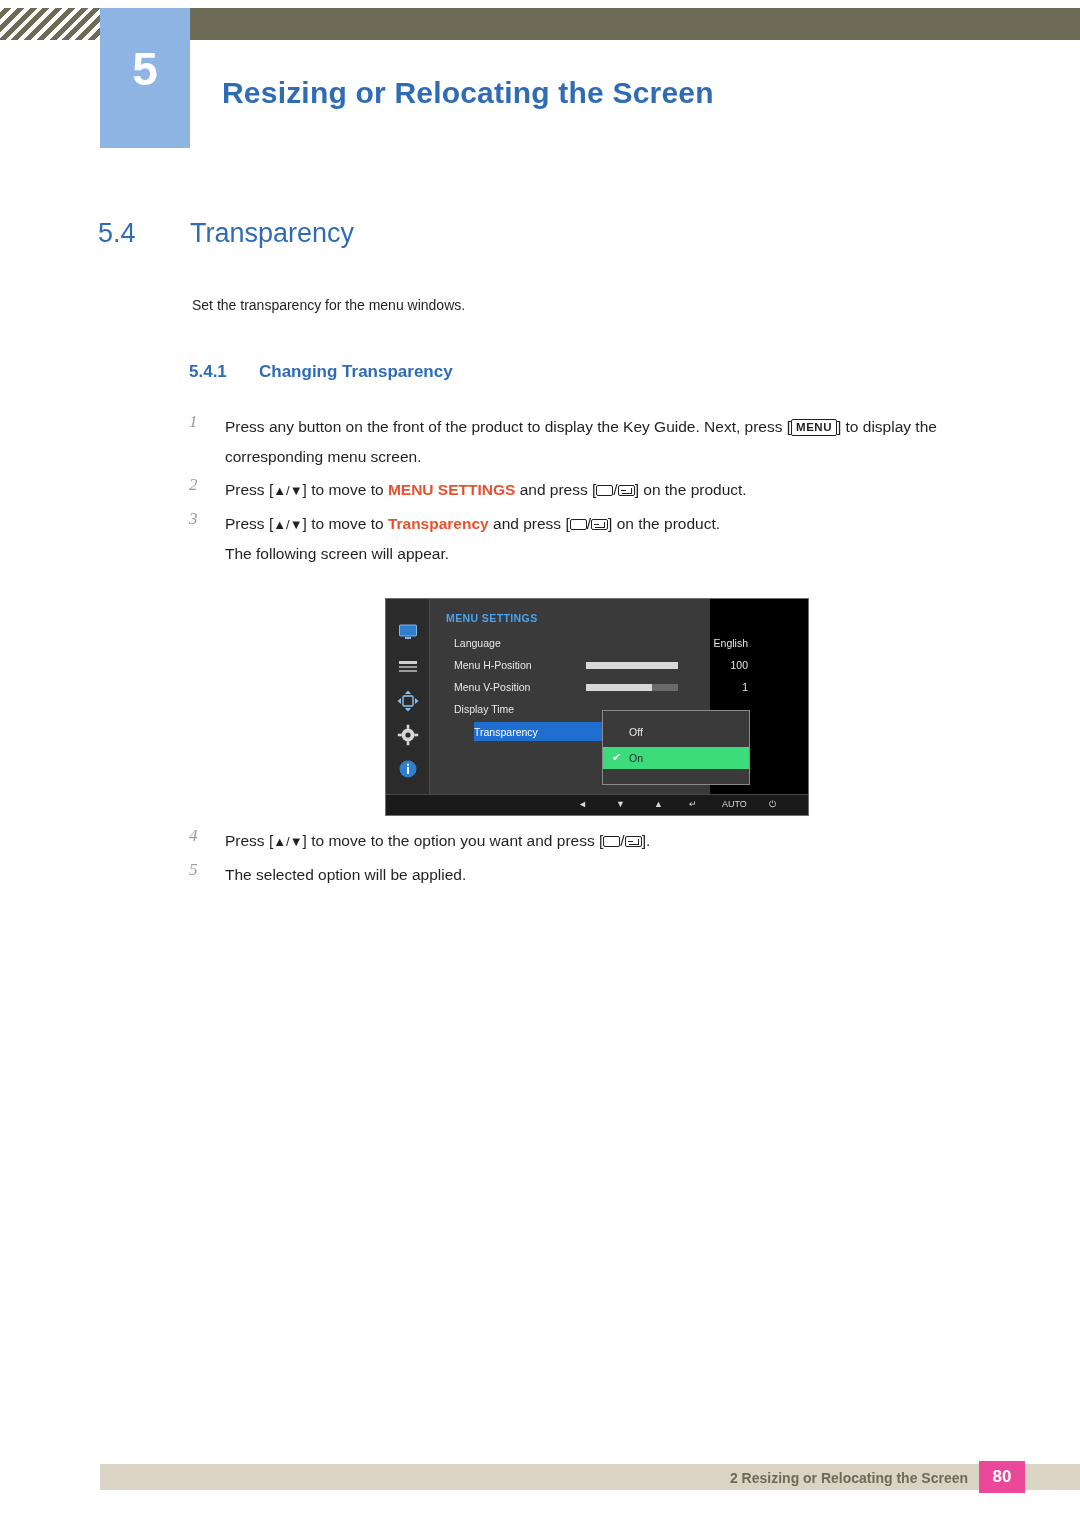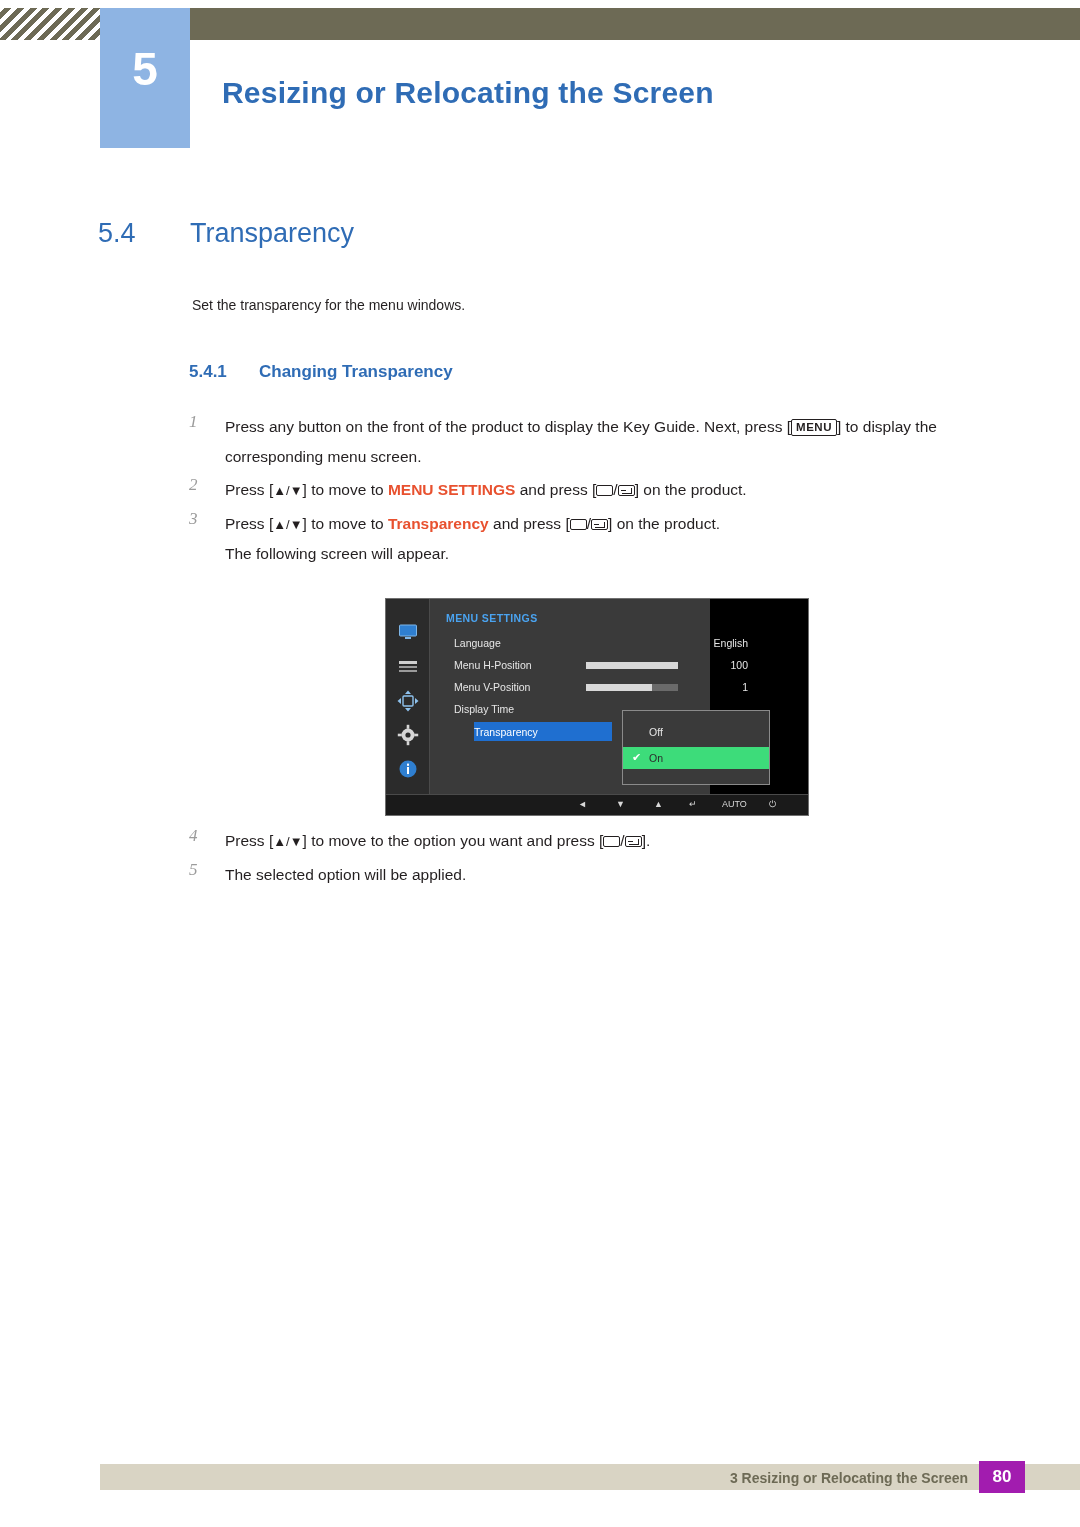--- a/index.html
+++ b/index.html
@@ -286,21 +286,20 @@
 
   .osd-popup {
     position: absolute;
     top: 111px;
     left: 172px;
     width: 148px;
     height: 75px;
     background: #3a3a3a;
     border: 1px solid #8a8a8a;
     box-sizing: border-box;
-    margin-left: 20px;
   }
   .popup-item {
     position: absolute;
     left: 0;
     width: 146px;
     height: 22px;
     color: #e6e6e6;
     font-size: 10.5px;
   }
   .popup-item .ptext {
@@ -370,21 +369,21 @@
     font-size: 14px;
     font-weight: bold;
     color: #6d6a55;
   }
   .footer-page {
     position: absolute;
     top: 1461px;
     right: 55px;
     width: 46px;
     height: 32px;
-    background: #a21caf;
+    background: #ec4899;
     color: #ffffff;
     font-size: 17px;
     font-weight: bold;
     display: flex;
     align-items: center;
     justify-content: center;
   }
 </style>
 </head>
 <body>
@@ -538,14 +537,14 @@
   </div>
 
   <div class="step step5">
     <span class="idx">5</span>
     <div class="body">The selected option will be applied.</div>
   </div>
 
 </div>
 
 <div class="footer-rule"></div>
-<div class="footer-text">3 Resizing or Relocating the Screen</div>
+<div class="footer-text">2 Resizing or Relocating the Screen</div>
 <div class="footer-page">80</div>
 
 </body></html>

